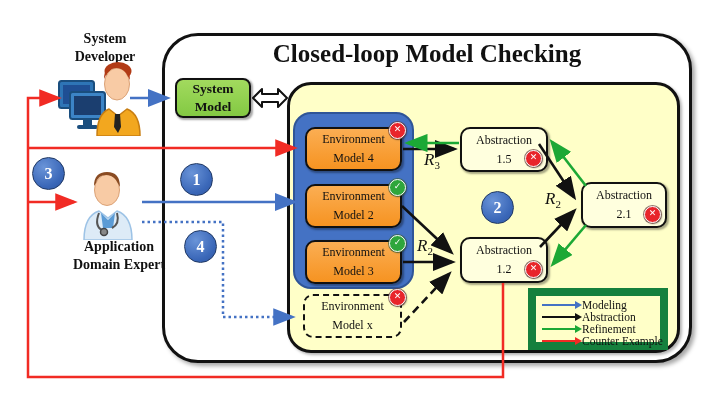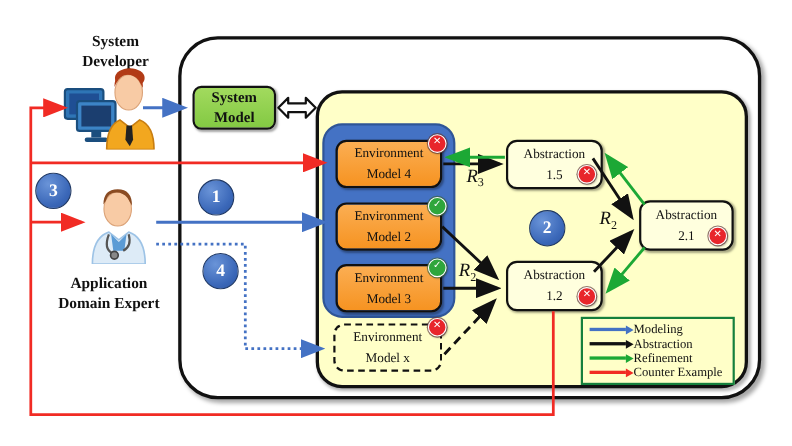--- a/index.html
+++ b/index.html
@@ -48,41 +48,42 @@
   .step1{left:180px;top:163px;} .step2{left:481px;top:191px;} .step3{left:32px;top:157px;} .step4{left:184px;top:230px;}
 
   
   .rel{z-index:55;font-style:italic;font-size:17px;}
   .rel sub{font-style:normal;font-size:11px;}
   .rel-r3{left:424px;top:150px;} .rel-r2a{left:417px;top:236px;} .rel-r2b{left:545px;top:189px;}
 
   
   .actor-label{text-align:center;font-weight:700;font-size:14px;line-height:1.25;z-index:5;}
   .dev-label{left:45px;top:30px;width:120px;}
-  .exp-label{left:36px;top:238px;width:126px;margin-top:12px;}
+  .exp-label{left:56px;top:238px;width:126px;}
   .icon{z-index:40;}
 
   
-  .legend{left:528px;top:288px;width:140px;height:62px;border:2px solid #15803d;background:#FFFFC8;
+  .legend{left:528px;top:288px;width:140px;height:62px;border:8px solid #15803d;background:#FFFFC8;
           display:flex;flex-direction:column;justify-content:space-around;padding:3px 6px;z-index:10;}
   .leg-row{display:flex;align-items:center;gap:7px;height:13px;}
   .leg-line{position:relative;width:33px;height:2.5px;background:#000;flex:none;}
   .leg-head{position:absolute;right:-7px;top:50%;transform:translateY(-50%);width:0;height:0;
             border-left:7px solid #000;border-top:4px solid transparent;border-bottom:4px solid transparent;}
   .leg-label{font-size:11.5px;white-space:nowrap;}
 
   .overlay{position:absolute;left:0;top:0;z-index:50;pointer-events:none;}
   .dblarrow{left:251px;top:86px;z-index:6;}
 </style>
 </head>
 <body>
 
 <div class="stage">
 
   <div class="abs outer-box"></div>
+  <div class="abs main-title">Closed-loop Model Checking</div>
   <div class="abs yellow-box"></div>
   <div class="abs blue-container"></div>
 
   <div class="abs sysmodel">
     <span>System</span>
     <span>Model</span>
   </div>
 
   <svg class="abs dblarrow" width="38" height="24" viewBox="0 0 38 24">
     <polygon points="2,12 11,3 11,8 27,8 27,3 36,12 27,21 27,16 11,16 11,21" fill="#fff" stroke="#111" stroke-width="2" stroke-linejoin="round"></polygon>

